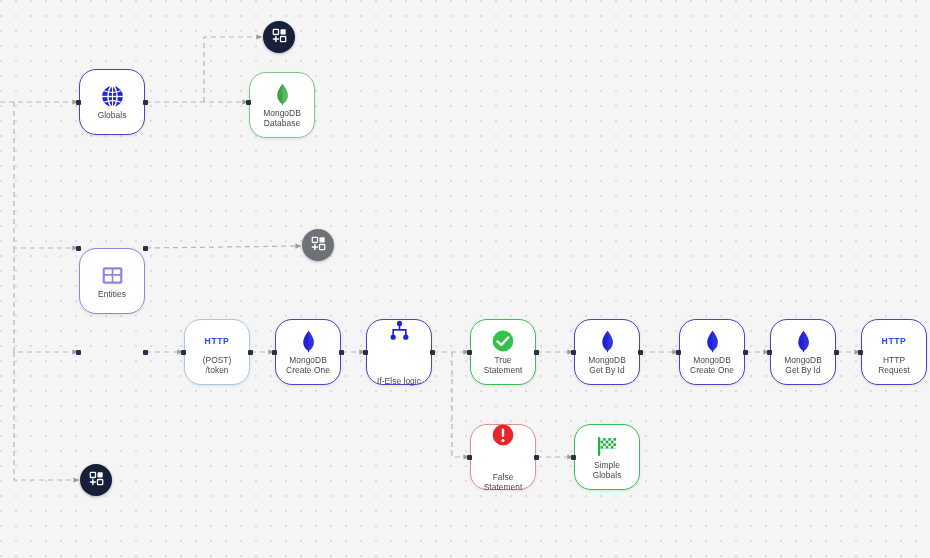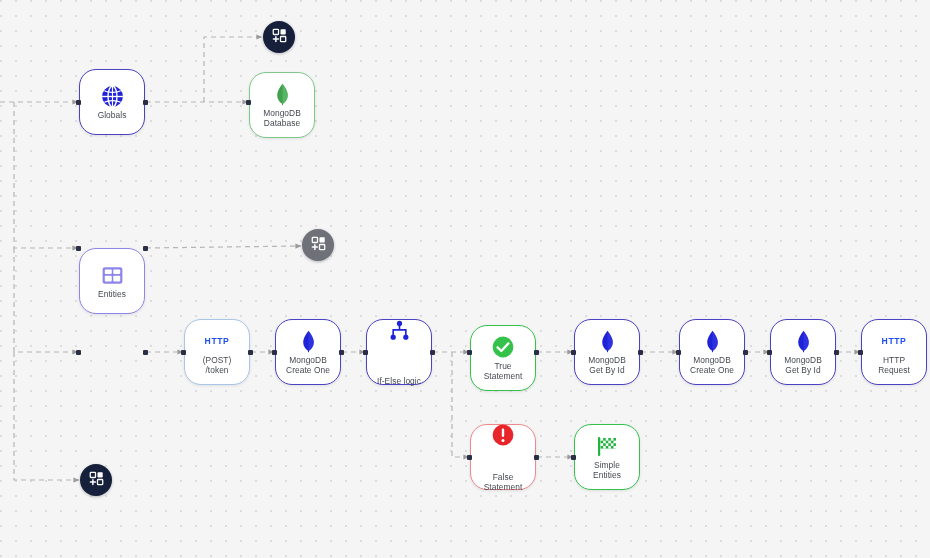--- a/index.html
+++ b/index.html
@@ -273,21 +273,21 @@
 
   <div class="node n-indigo" style="left:366px; top:319px;gap:32px;">
     <span class="nicon">
       <svg width="23" height="23">
           <use href="#sym-branch"></use>
         </svg>
     </span>
     <span class="nlabel">If-Else logic</span>
   </div>
 
-  <div class="node n-green-strong" style="left:470px; top:319px;margin-top:6px;">
+  <div class="node n-green-strong" style="left:470px; top:319px;">
     <span class="nicon">
       <svg width="24" height="24">
           <use href="#sym-check"></use>
         </svg>
     </span>
     <span class="nlabel">True
 Statement</span>
   </div>
 
   <div class="node n-indigo" style="left:574px; top:319px;">
@@ -336,21 +336,21 @@
 Statement</span>
   </div>
 
   <div class="node n-green-strong" style="left:574px; top:424px;">
     <span class="nicon">
       <svg width="24" height="24">
           <use href="#sym-flag"></use>
         </svg>
     </span>
     <span class="nlabel">Simple
-Entities</span>
+Globals</span>
   </div>
 
   <div class="addbtn dark" style="left:263px; top:21px;">
     <span>
       <svg width="17" height="17">
           <use href="#sym-addmodule"></use>
         </svg>
     </span>
   </div>
 

